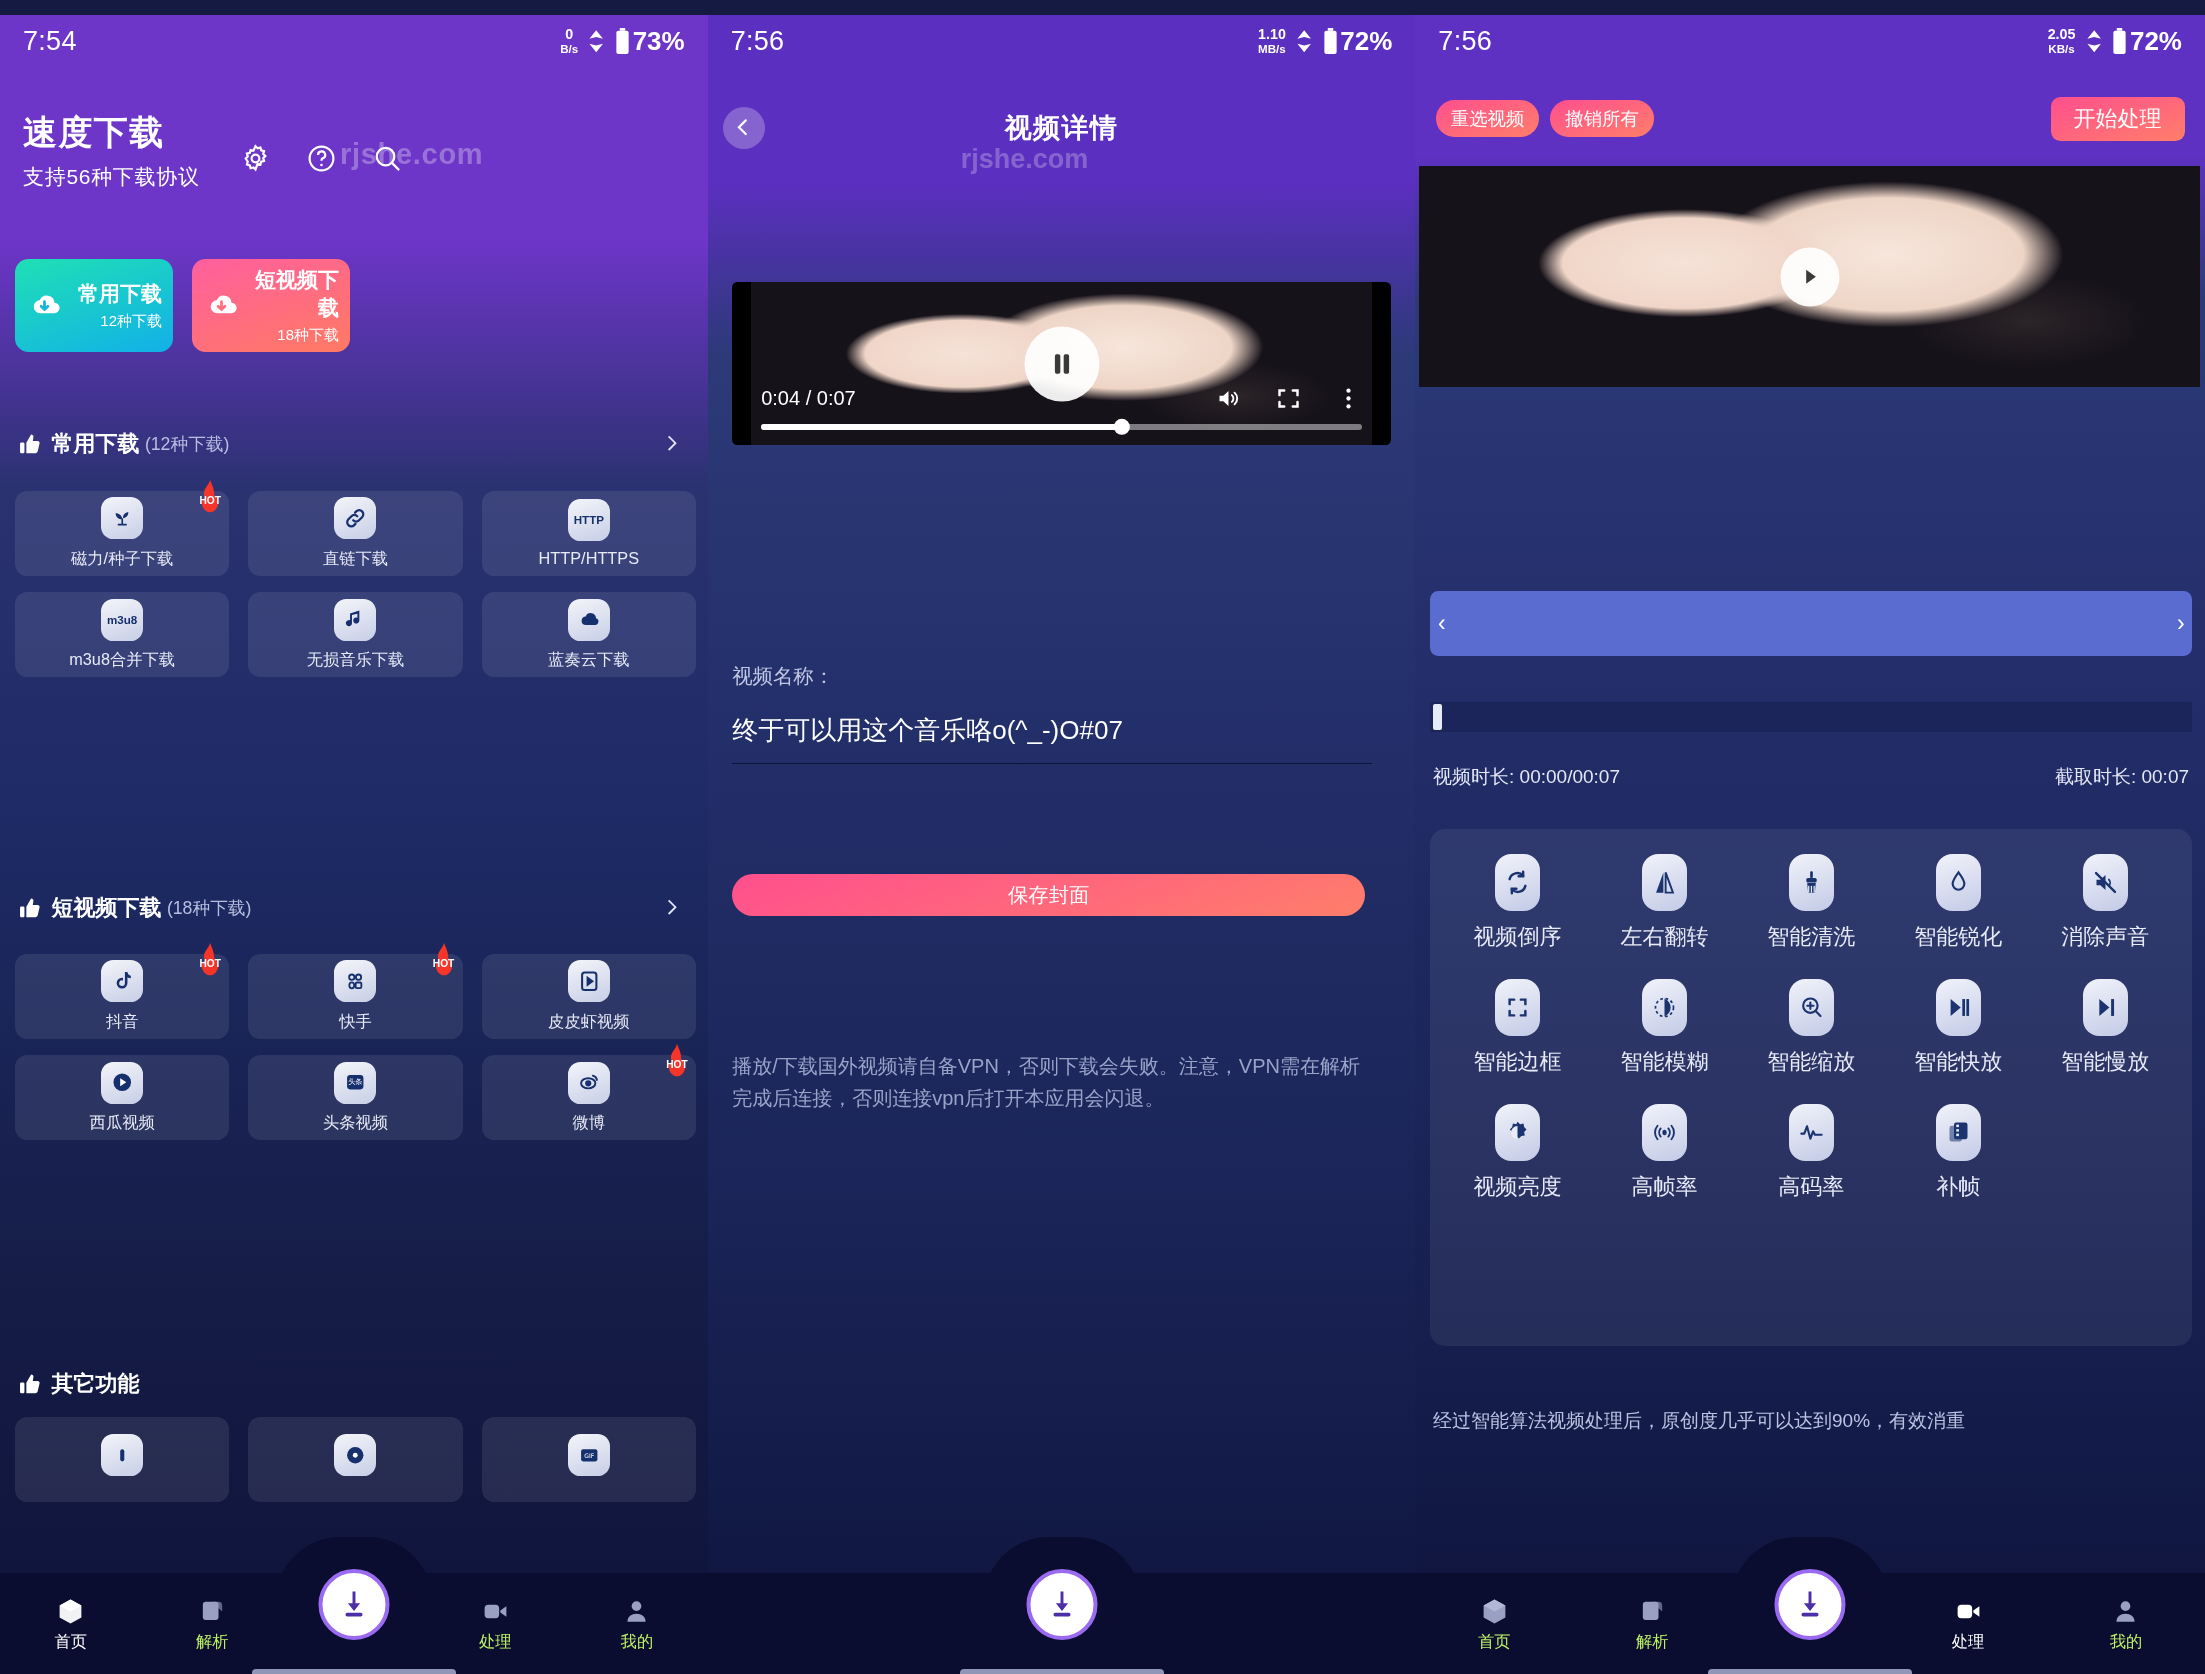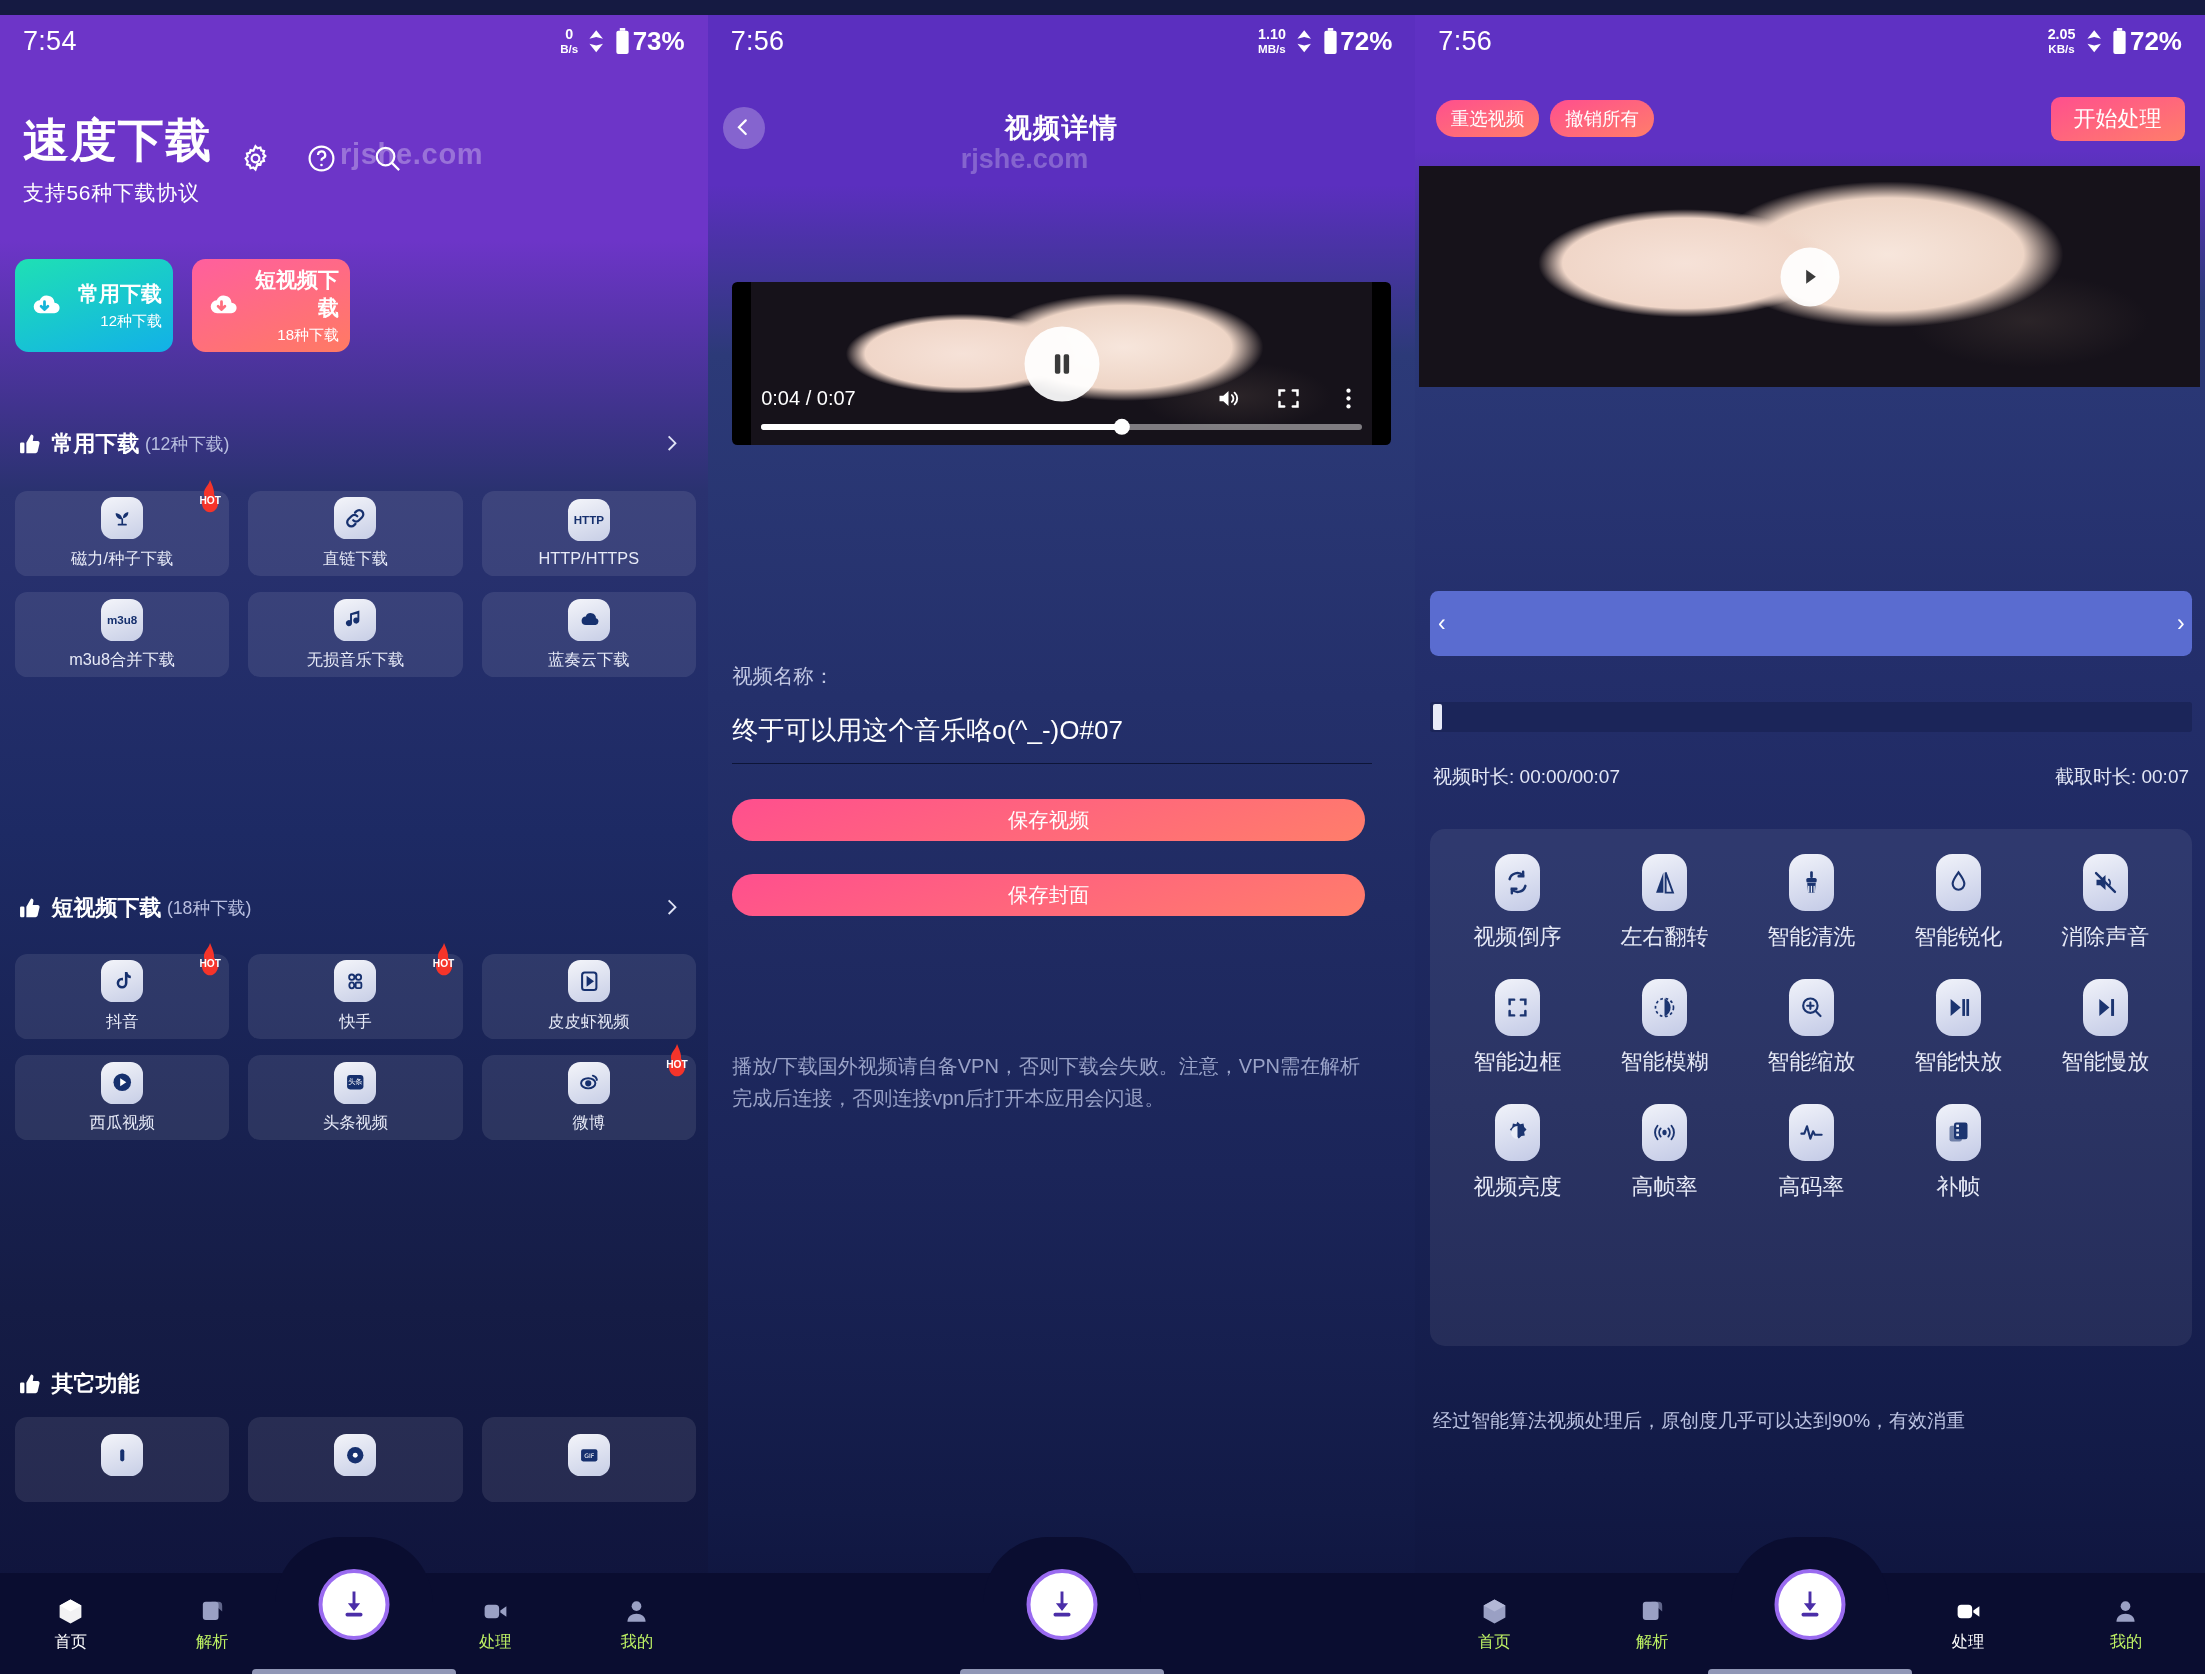--- a/index.html
+++ b/index.html
@@ -27,21 +27,21 @@
   .sb-right { display: flex; align-items: center; gap: 8.2px; }
   .sb-speed { display: flex; flex-direction: column; align-items: center; line-height: 1; }
   .sb-speed .n { font-size: 14.3px; font-weight: 600; }
   .sb-speed .u { font-size: 11.6px; font-weight: 600; margin-top: 1.4px; }
   .sb-net { width: 20.4px; height: 24.5px; }
   .sb-batt { display: flex; align-items: center; gap: 2.7px; }
   .sb-pct { font-size: 26px; font-weight: 600; }
 
   
   .brand { position: absolute; top: 95px; left: 23px; color: #fff; }
-  .brand h1 { font-size: 46px; font-weight: 700; letter-spacing: 1.4px; }
+  .brand h1 { font-size: 34px; font-weight: 700; letter-spacing: 1.4px; }
   .brand p { font-size: 21px; font-weight: 400; margin-top: 6.8px; letter-spacing: 0.7px; }
   .hdr-icons { position: absolute; top: 128px; left: 240px; display: flex; gap: 35px; }
   .hdr-icons svg { width: 31px; height: 31px; }
   .wmark { position: absolute; top: 123px; left: 340px; font-size: 29px; color: rgba(255,255,255,.30); font-weight: 700; letter-spacing: 0.7px; }
 
   .bigcards { position: absolute; top: 244px; left: 15px; display: flex; gap: 19px; }
   .bigcard { width: 158px; height: 93px; border-radius: 13.6px; display: flex; align-items: center; padding: 0 11px; gap: 8.2px; }
   .bigcard.a { background: linear-gradient(160deg,#1fe0b4 0%,#12b0e8 100%); }
   .bigcard.b { background: linear-gradient(160deg,#ff5f9e 0%,#ff7a63 100%); }
   .bigcard .bc-ic { width: 37px; height: 37px; flex: 0 0 37px; }
@@ -569,21 +569,20 @@
       </div>
       <div class="pbar">
         <div class="fill"></div>
         <div class="knob"></div>
       </div>
     </div>
 
     <div class="lbl2">视频名称：</div>
     <div class="vname">终于可以用这个音乐咯o(^_-)O#07</div>
 
-    <div class="btn2" style="top:784px">保存视频</div>
     <div class="btn2" style="top:859px">保存封面</div>
 
     <div class="note2">播放/下载国外视频请自备VPN，否则下载会失败。注意，VPN需在解析完成后连接，否则连接vpn后打开本应用会闪退。</div>
 
     <div class="nav">
       <div class="fabnotch"></div>
       <div class="fab">
         <svg viewBox="0 0 24 24" fill="#4b2ea8">
           <path d="M11 3h2v8.2h3.2L12 16.4 7.8 11.2H11z"></path>
             <rect x="6.2" y="17.6" width="11.6" height="2.6" rx="1.1"></rect>

